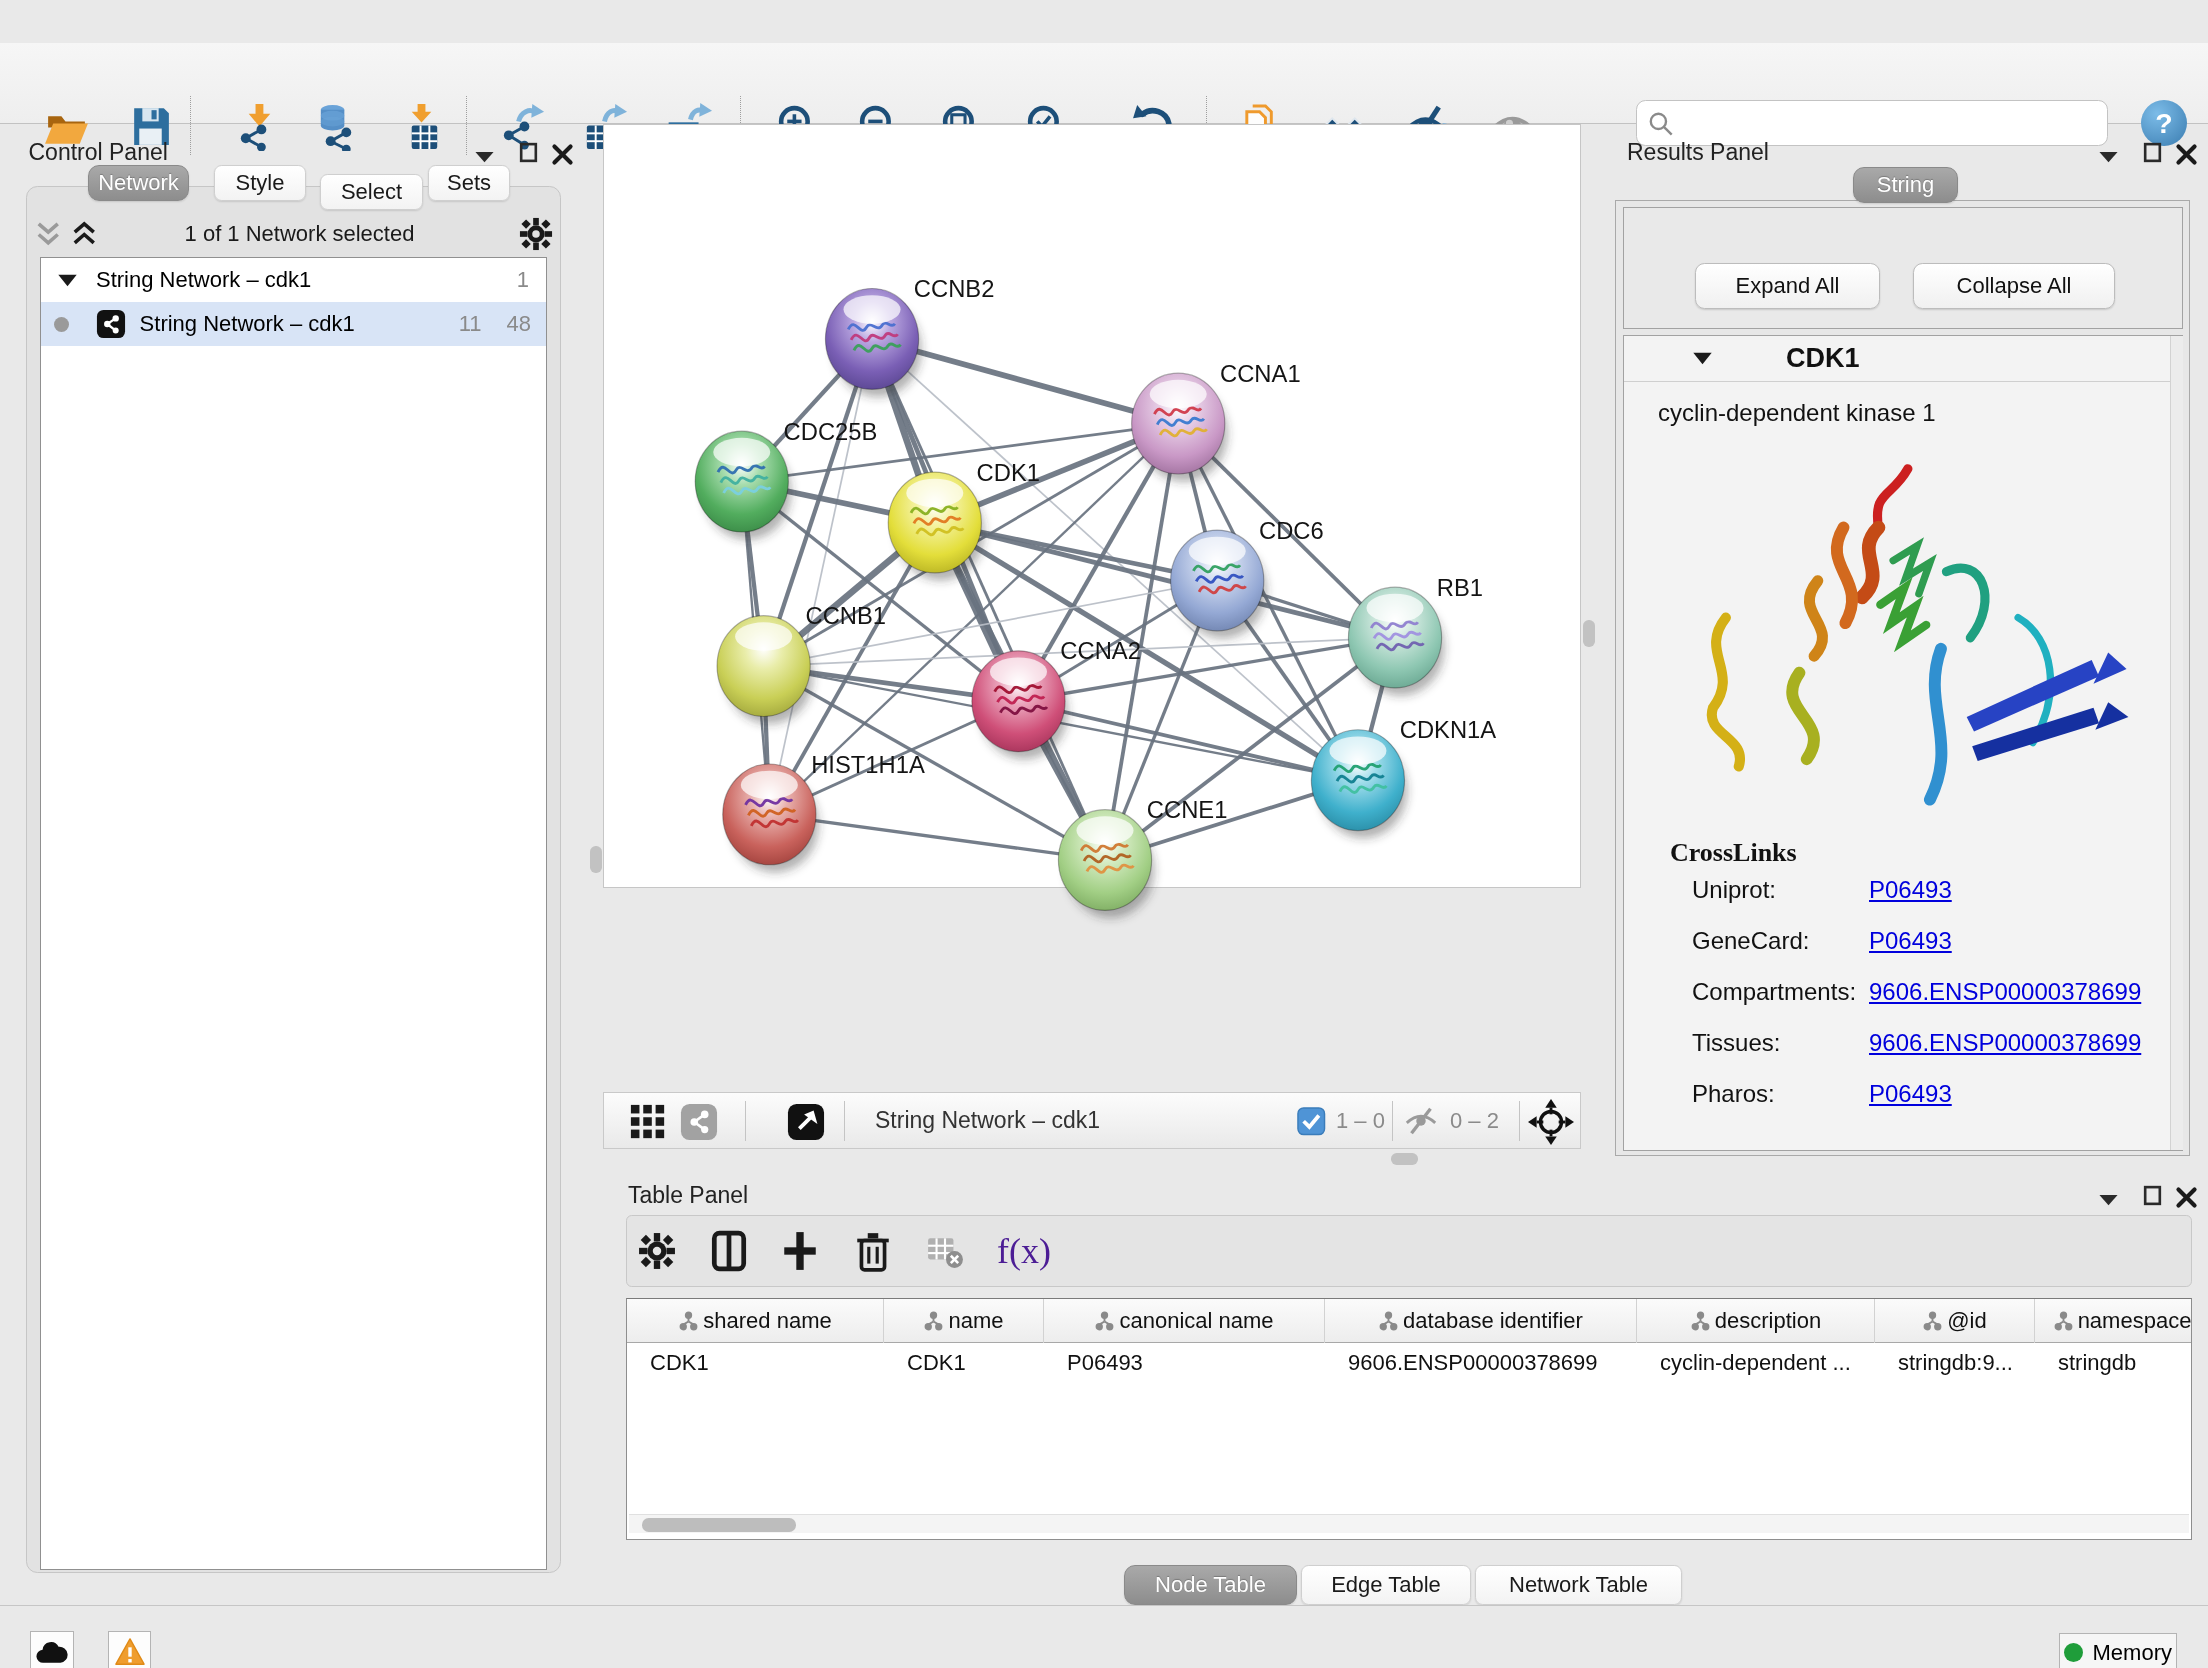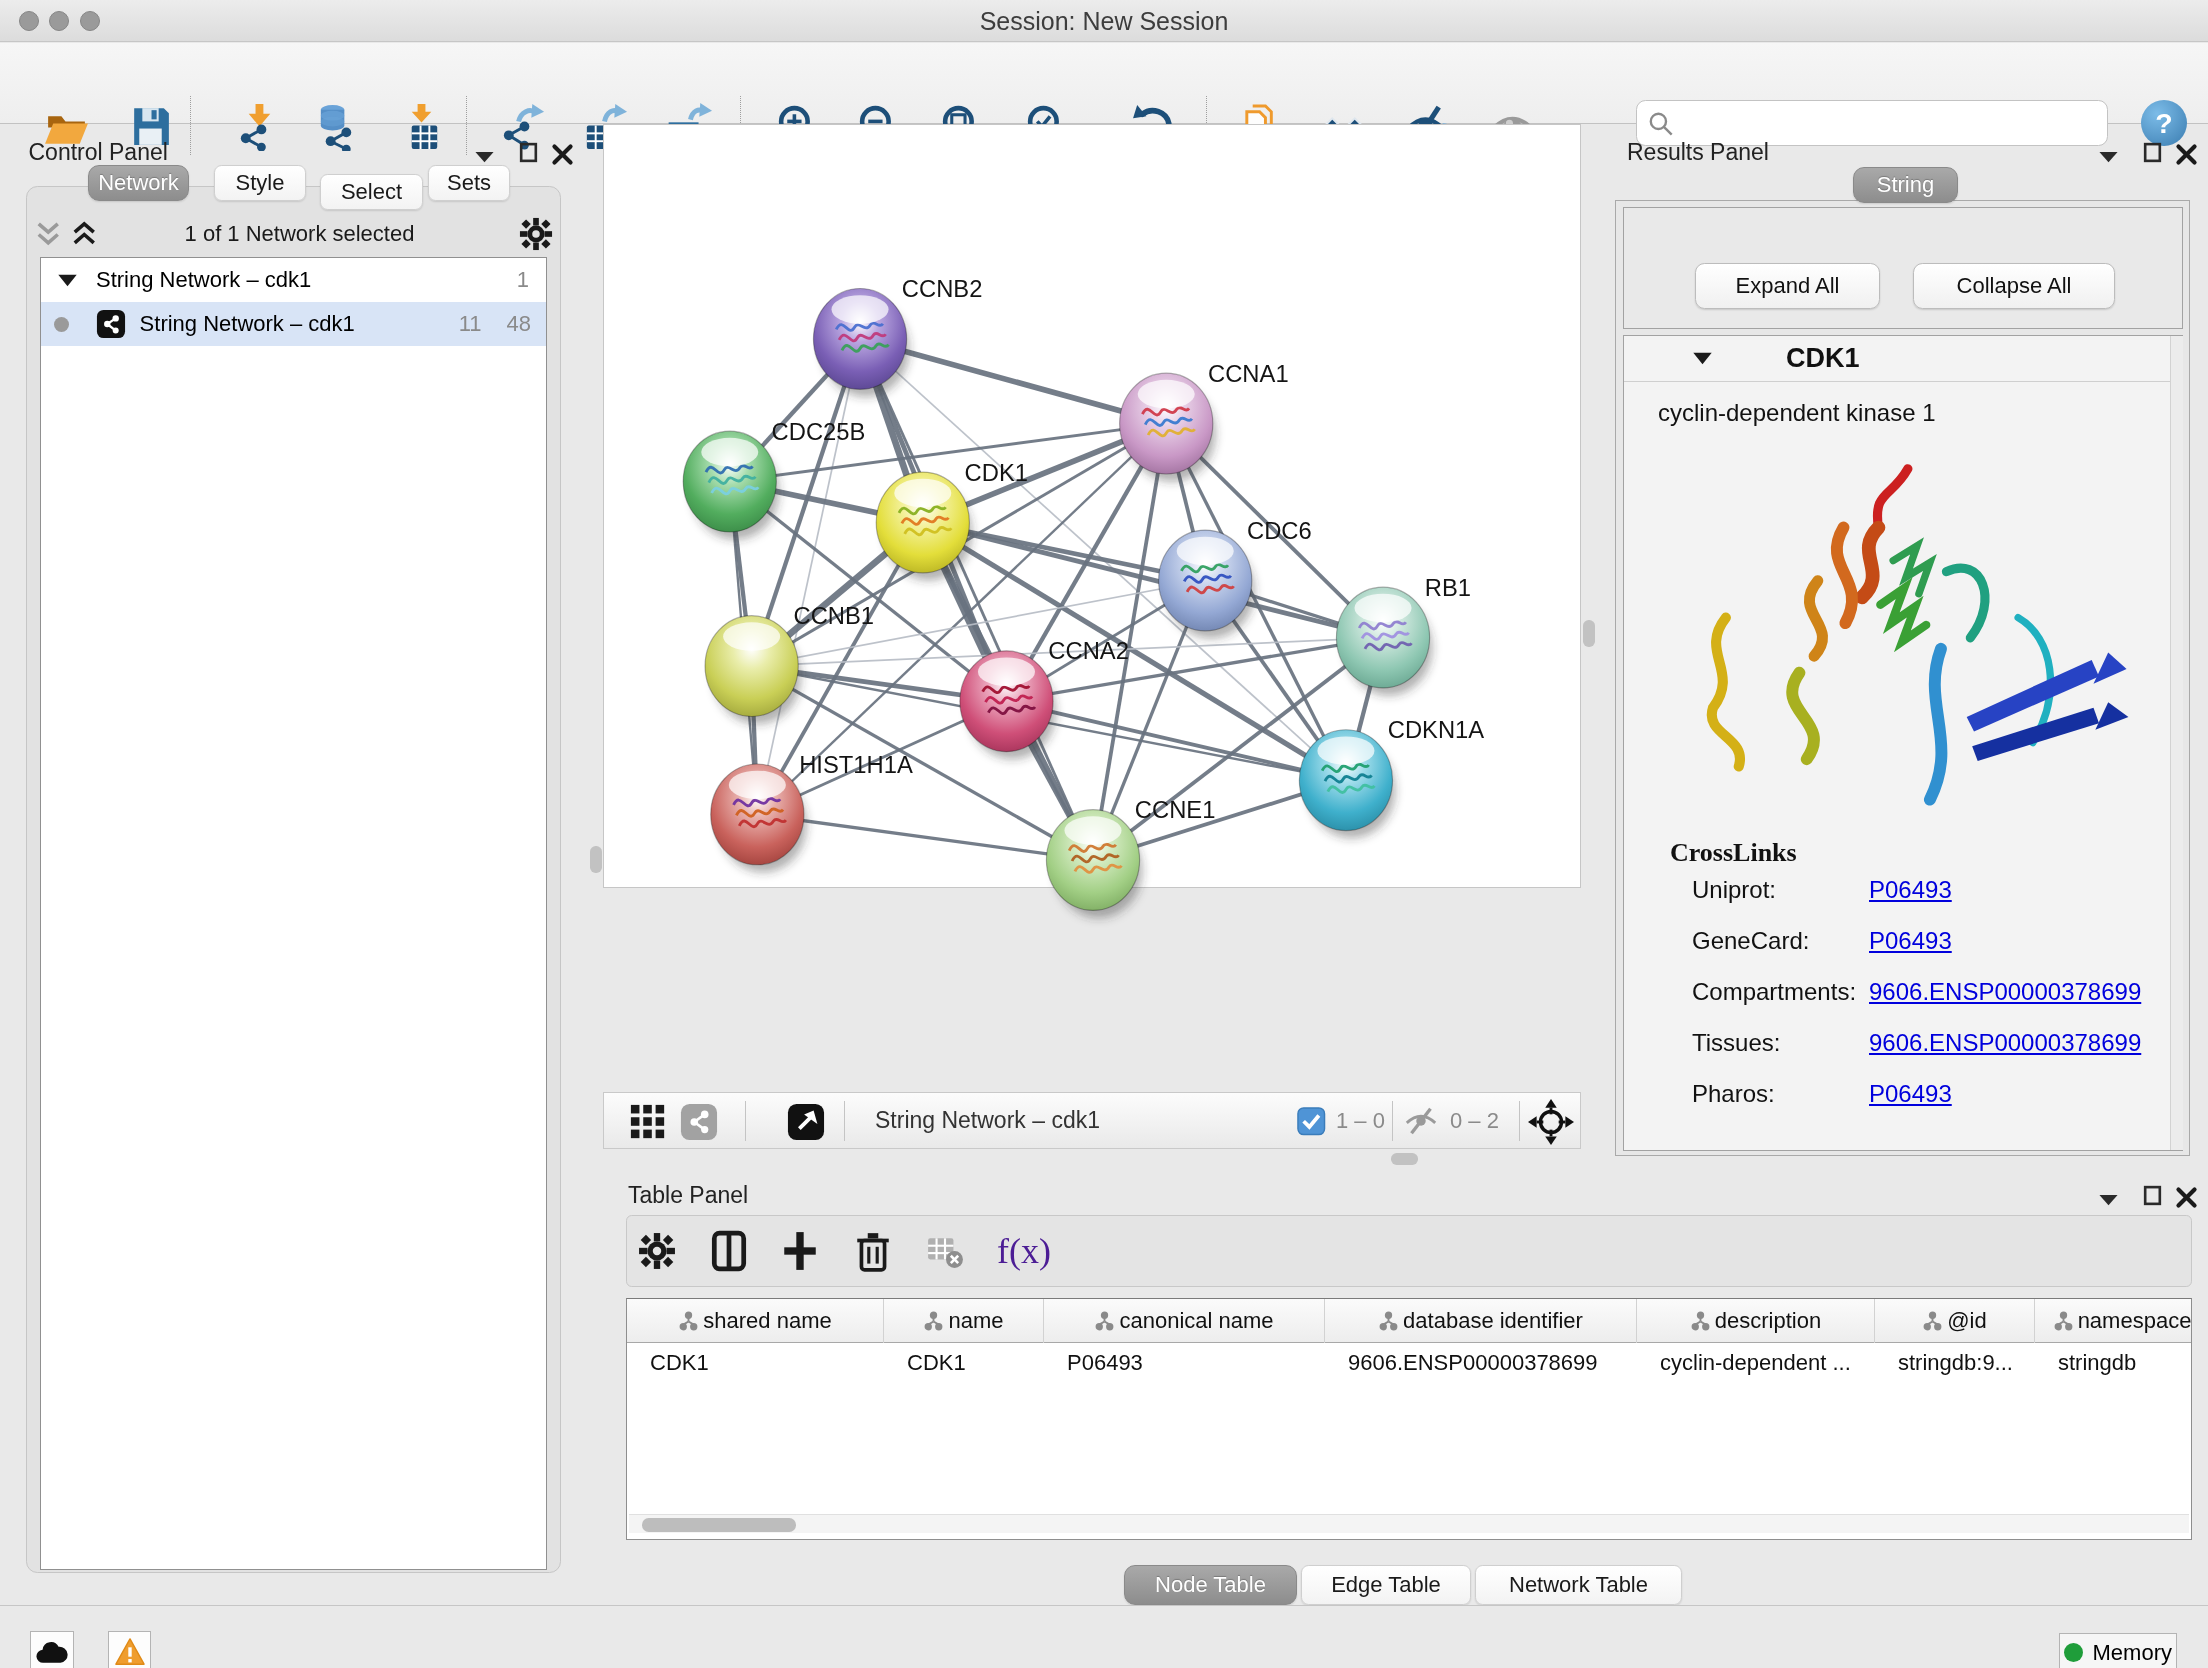--- a/index.html
+++ b/index.html
@@ -34,21 +34,21 @@
         color:#1a1a1a;cursor:pointer;box-shadow:0 1px 1.9px rgba(0,0,0,0.12);}
   .pill.sel{background:linear-gradient(#a9a9a9,#8d8d8d);color:#fff;border-color:#8a8a8a;
             text-shadow:0 -1px 1px rgba(0,0,0,0.25);border-radius:11px;}
   
   #cp-chrome{left:26px;top:186px;width:535px;height:1387px;background:#e2e2e2;
              border:1px solid #c6c6c6;border-radius:11.4px;}
   #cp-list{left:40px;top:257px;width:507px;height:1313px;background:#fff;border:1.4px solid #909090;}
   .trow{position:relative;width:100%;height:44px;display:flex;align-items:center;font-size:22px;cursor:pointer;}
   .count{color:#8a8a8a;}
   
-  #canvas{left:603px;top:124px;width:978px;height:764px;background:#fff;border:1px solid #c6c6c6;}
+  #canvas{left:603px;top:124px;width:978px;height:764px;background:#fff;border:1px solid #c6c6c6;padding-left:12px;}
   #netbar{left:603px;top:1092px;width:978px;height:57px;
           background:linear-gradient(#fcfcfc,#e9e9e9);border:1px solid #c9c9c9;}
   .nbsep{position:absolute;top:7.6px;height:40px;border-left:1px solid #c4c4c4;}
   .nbtxt{position:absolute;font-size:23px;color:#333;top:14.3px;}
   .nbcnt{position:absolute;font-size:22px;color:#8a8a8a;top:15px;}
   .split-dot{position:absolute;background:#c2c2c2;border-radius:5.7px;cursor:pointer;}
   
   #rp-outer{left:1615px;top:200px;width:575px;height:956px;background:#e7e7e7;
             border:1px solid #a9a9a9;}
   #rp-btnbox{left:1623px;top:207px;width:560px;height:122px;background:#e9e9e9;border:1px solid #a2a2a2;}
@@ -86,26 +86,20 @@
   .sbtn{position:absolute;background:#fdfdfd;border:1.9px solid #b4b4b4;display:flex;align-items:center;
         justify-content:center;cursor:pointer;margin-top:16px;}
   svg{display:block;}
   text{font-family:"Liberation Sans",sans-serif;}
 </style>
 </head>
 <body>
 
 <div id="win">
 
-  <div id="titlebar" class="abs">
-    <div class="tl" style="left:19px"></div>
-    <div class="tl" style="left:49px"></div>
-    <div class="tl" style="left:80px"></div>
-    <div id="wtitle">Session: New Session</div>
-  </div>
 
   <div id="toolbar" class="abs">
     <div class="tb" style="left:35px">
       <svg width="49" height="49" viewBox="0 0 48 48">
           <path d="M6 14h13l4 5h19v6H6z" fill="#a8650f"></path>
           <path d="M3 41l8-20h34l-8 20z" fill="#f2a83e"></path>
         </svg>
     </div>
     <div class="tb" style="left:119px">
       <svg width="49" height="49" viewBox="0 0 48 48">

